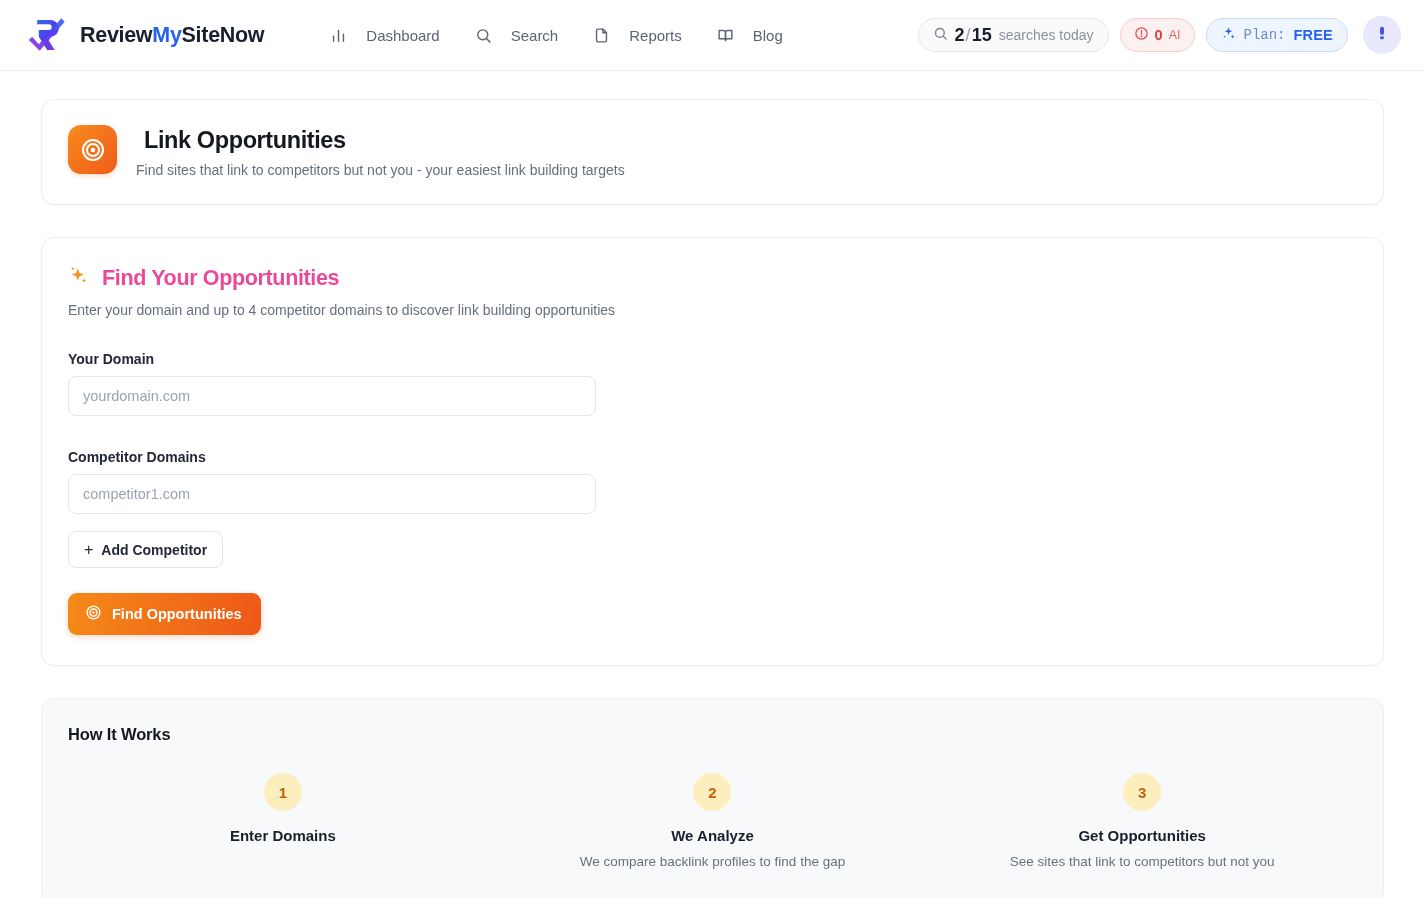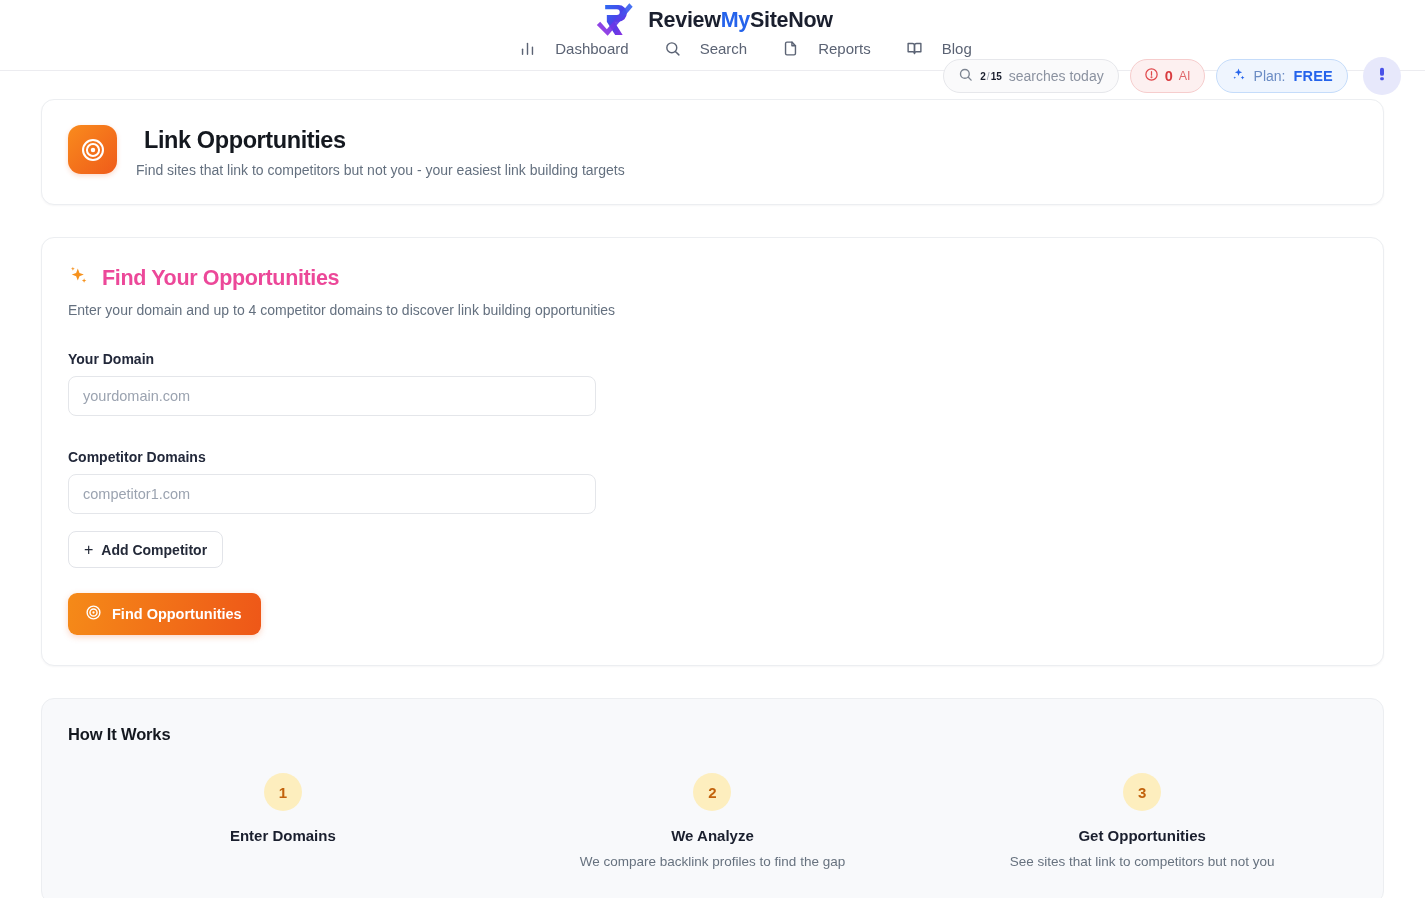--- a/index.html
+++ b/index.html
@@ -15,21 +15,20 @@
 
   
   .header {
     height: 71px;
     background: #ffffff;
     border-bottom: 1px solid #ececf0;
     display: flex;
     align-items: center;
     padding: 0 24px 0 24px;
     position: relative;
-    flex-direction: column;
   }
 
   .brand {
     display: flex;
     align-items: center;
     gap: 12px;
     margin-left: 4px;
   }
   .brand-logo {
     width: 40px; height: 40px;
@@ -78,41 +77,41 @@
     padding: 0 14px;
     font-size: 14px;
     white-space: nowrap;
     cursor: pointer;
   }
   .pill-searches {
     background: #fafafb;
     border: 1px solid #e6e7eb;
     color: #6b7280;
   }
-  .pill-searches .count { color: #1a1f2e; font-weight: bold; font-size: 10px; }
+  .pill-searches .count { color: #1a1f2e; font-weight: bold; font-size: 18px; }
   .pill-searches .count .sep { color: #9aa1ae; font-weight: normal; margin: 0 1px; }
   .pill-searches .lbl { color: #8b92a0; }
 
   .pill-ai {
     background: #fdf0f0;
     border: 1px solid #f6cdcd;
     color: #e0484b;
     gap: 6px;
     padding: 0 13px;
   }
   .pill-ai .num { font-weight: bold; color: #d93b3f; font-size: 14.5px; }
   .pill-ai .ai { font-size: 12.5px; color: #e0686b; }
 
   .pill-plan {
     background: #eff5fe;
     border: 1px solid #c5dcfa;
     padding: 0 14px;
     gap: 8px;
   }
-  .pill-plan .plbl { color: #6b8cc4; font-size: 14px; }
+  .pill-plan .plbl { color: #6b8cc4; font-size: 14px; font-family: Liberation Mono, monospace; }
   .pill-plan .pval { color: #2563eb; font-weight: bold; font-size: 14.5px; letter-spacing: 0.2px; }
 
   .avatar {
     width: 38px; height: 38px;
     border-radius: 50%;
     background: #e7e8fb;
     display: flex;
     align-items: center;
     justify-content: center;
     cursor: pointer;

